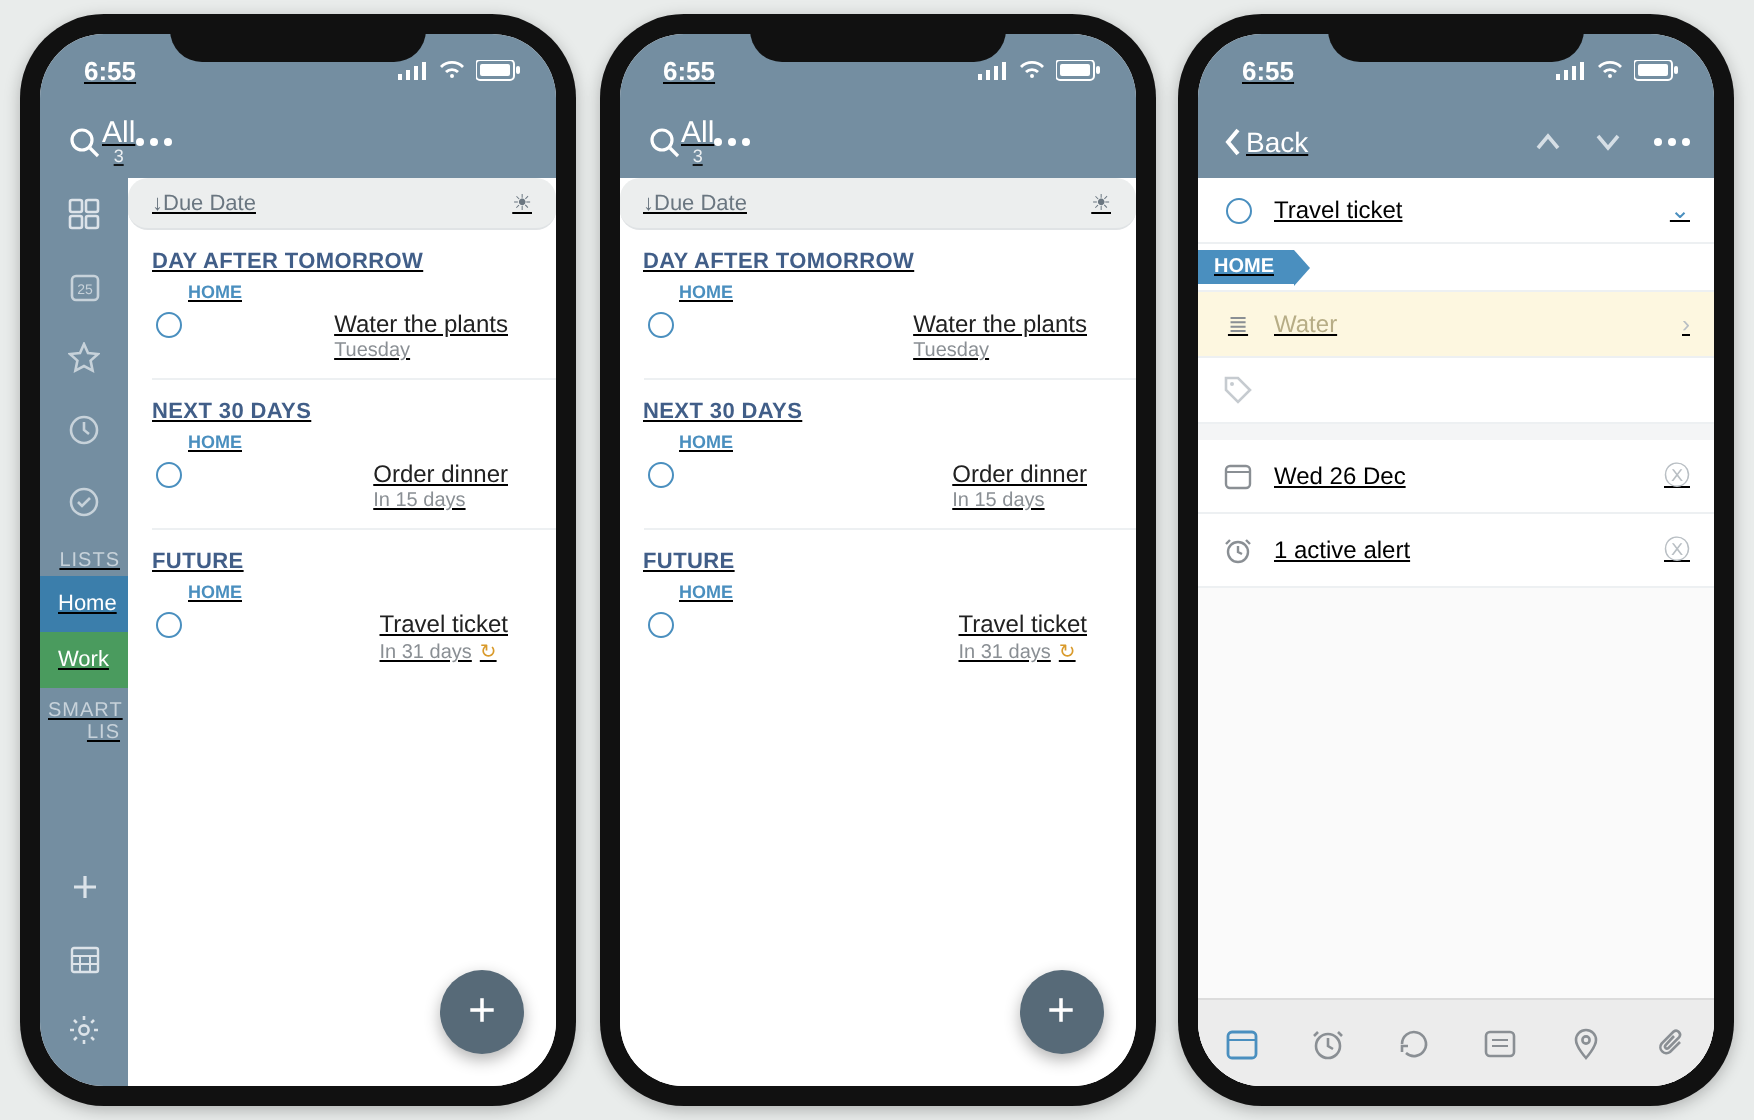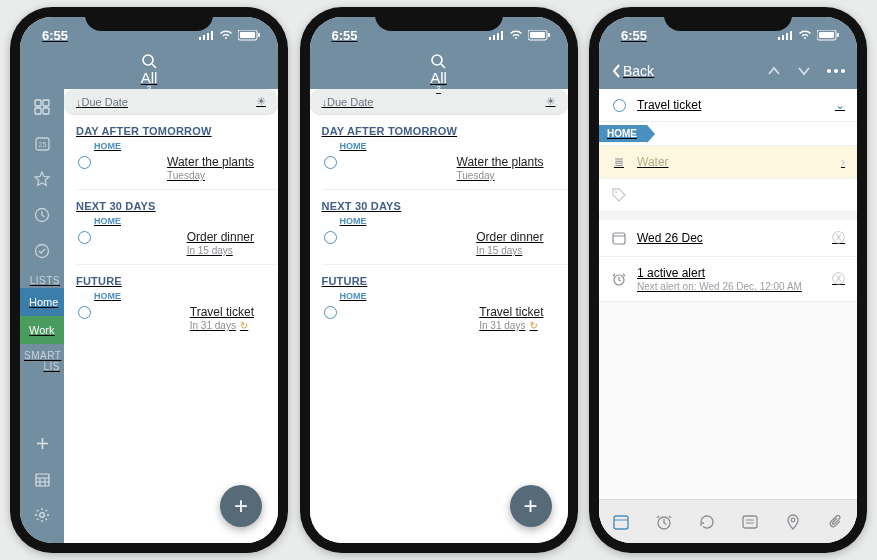--- a/index.html
+++ b/index.html
@@ -6,21 +6,21 @@
   body { background: #e9eceb; width: 877px; height: 560px; display: flex; justify-content: space-between; align-items: center; padding: 0 10px; }
   .phone { width: 278px; height: 546px; background: #111; border-radius: 42px; padding: 10px; position: relative; box-shadow: 0 2px 8px rgba(0,0,0,.25); }
   .screen { width: 100%; height: 100%; background: #fff; border-radius: 32px; overflow: hidden; position: relative; display: flex; flex-direction: column; text-decoration: underline; }
   .notch { position: absolute; top: 0; left: 50%; transform: translateX(-50%); width: 128px; height: 24px; background: #111; border-bottom-left-radius: 16px; border-bottom-right-radius: 16px; z-index: 50; }
 
   .statusbar { height: 36px; display: flex; align-items: center; justify-content: space-between; padding: 0 18px 0 22px; font-size: 13px; font-weight: 600; color: #fff; }
   .stat-icons { display: flex; gap: 5px; align-items: center; }
 
   
   .topwrap { background: #748ea1; color: #fff; }
-  .titlebar { height: 36px; display: flex; align-items: center; justify-content: flex-start; padding: 0 14px; flex-direction: column; }
+  .titlebar { height: 36px; display: flex; align-items: center; justify-content: flex-start; padding: 0 14px; }
   .titlecenter { text-align: center; line-height: 1; }
   .titlecenter .t1 { font-size: 15px; }
   .titlecenter .t2 { font-size: 9px; opacity: .85; }
   .dots { display:flex; gap:3px;} .dots span{width:4px;height:4px;border-radius:50%;background:#fff;display:block;}
   .sortbar { background: #eceeee; height: 26px; display: flex; align-items: center; justify-content: space-between; padding: 0 12px; font-size: 11px; color: #6a7680; border-bottom:1px solid #e0e3e5;border-radius:10px; }
 
   .body { flex:1; display:flex; overflow:hidden; position:relative; }
   .sidebar { width: 44px; background:#748ea1; display:flex; flex-direction:column; color:#dce3e9; }
   .sb-item { height:36px; display:flex; align-items:center; justify-content:center; font-size:15px; }
   .sb-sep { font-size:10px; letter-spacing:.5px; padding:6px 4px 2px; color:#c7d2da;text-align:right; }
@@ -367,21 +367,20 @@
       </div>
       <div class="p3row">
         <span class="ico">
             <svg width="14" height="14">
               <circle cx="7" cy="8" r="5" fill="none" stroke="#8a8f94" stroke-width="1.2"></circle>
               <path d="M7 5v3l2 1M3 2L1 4M11 2l2 2" fill="none" stroke="#8a8f94" stroke-width="1.2"></path>
             </svg>
           </span>
         <div class="txt">
           <div>1 active alert</div>
-          <div class="sub">Next alert on: Wed 26 Dec, 12:00 AM</div>
         </div>
         <span class="remove">ⓧ</span>
       </div>
       <div style="flex:1"></div>
       <div class="bottombar">
         <span class="active">
             <svg width="18" height="18">
               <rect x="2" y="3" width="14" height="13" rx="2" fill="none" stroke="currentColor" stroke-width="1.4"></rect>
               <line x1="2" y1="7" x2="16" y2="7" stroke="currentColor"></line>
             </svg>

